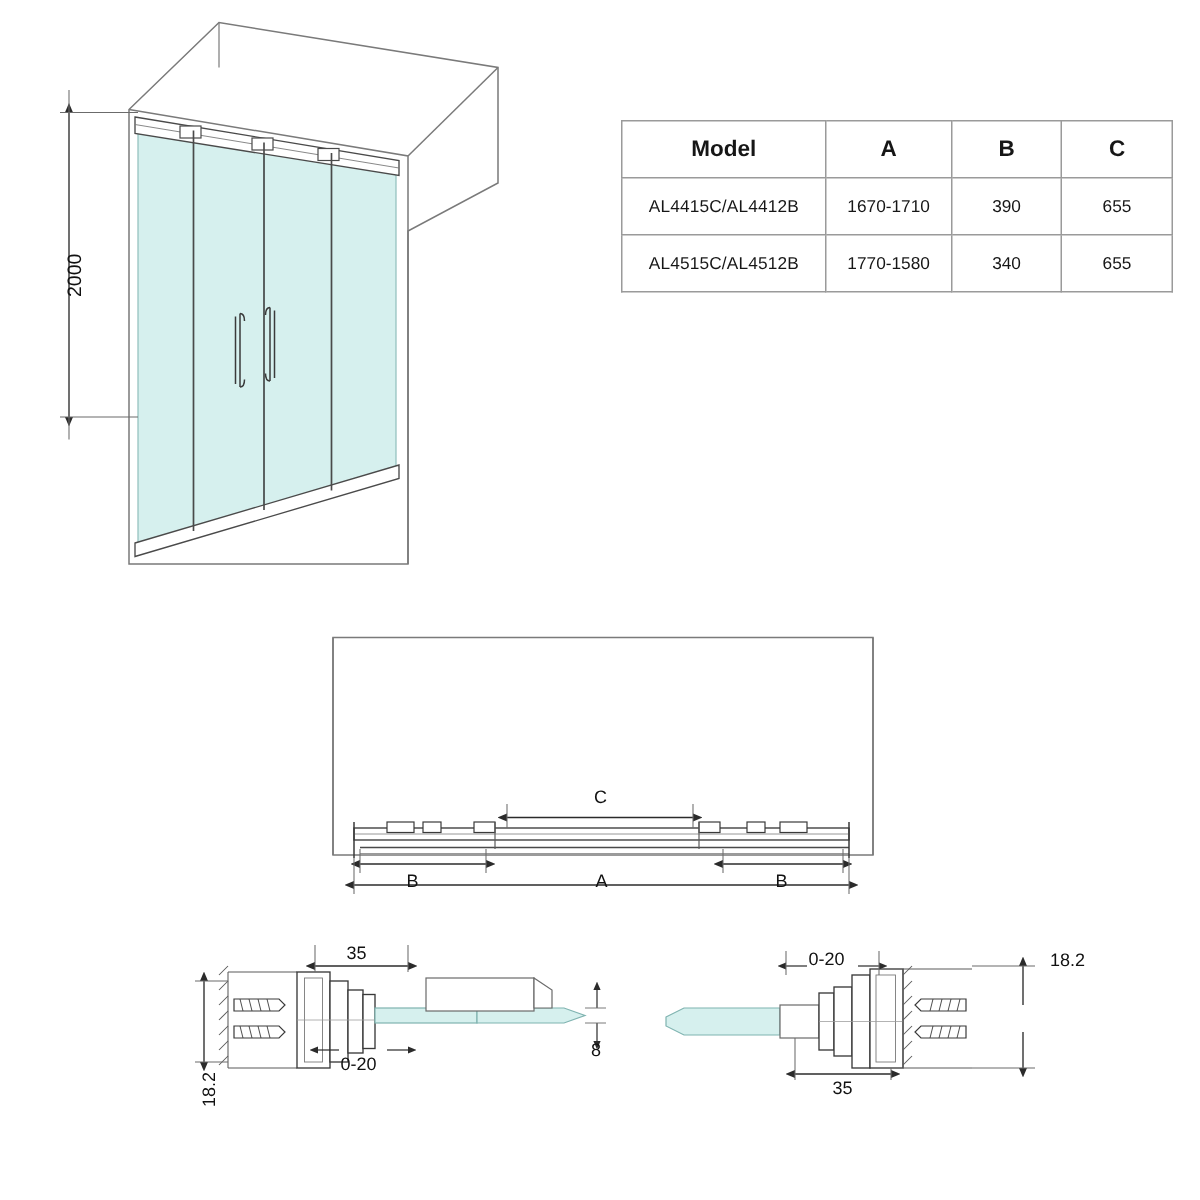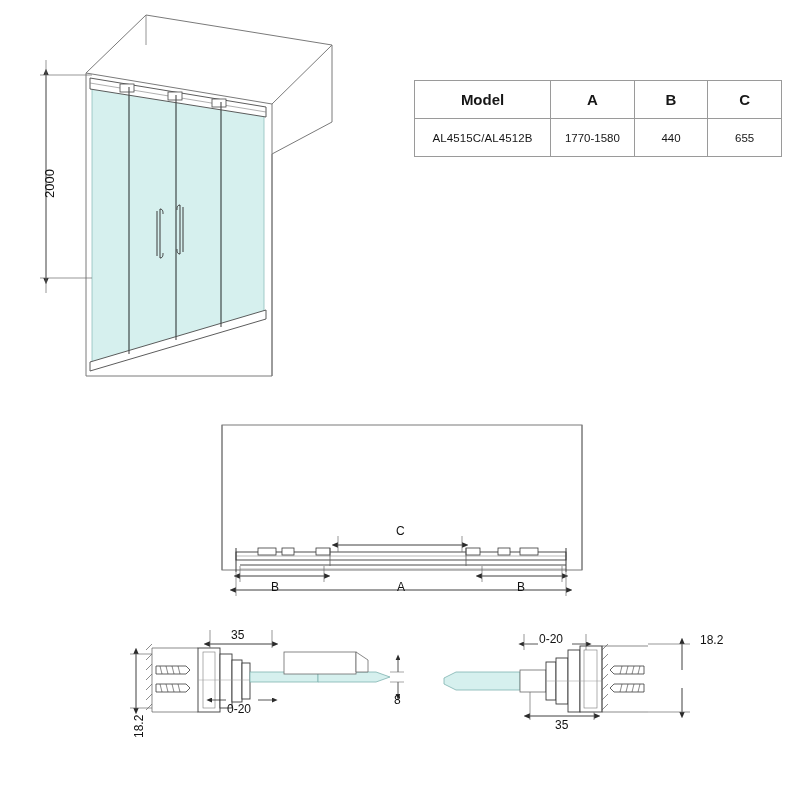--- a/index.html
+++ b/index.html
@@ -317,23 +317,29 @@
     <thead>
       <tr>
         <th class="model-col">Model</th>
         <th class="a-col">A</th>
         <th class="b-col">B</th>
         <th class="c-col">C</th>
       </tr>
     </thead>
     <tbody>
       <tr>
+        <td class="model-cell">AL4415C/AL4412B</td>
+        <td class="num-cell">1670-1710</td>
+        <td class="num-cell">390</td>
+        <td class="num-cell">655</td>
+      </tr>
+      <tr>
         <td class="model-cell">AL4515C/AL4512B</td>
         <td class="num-cell">1770-1580</td>
-        <td class="num-cell">440</td>
+        <td class="num-cell">340</td>
         <td class="num-cell">655</td>
       </tr>
     </tbody>
   </table>
 
   <div class="lbl-rot lbl-bold" style="left:42px; top:198px;">2000</div>
 
   <div class="lbl" style="left:396px; top:524px;">C</div>
   <div class="lbl" style="left:271px; top:580px;">B</div>
   <div class="lbl" style="left:517px; top:580px;">B</div>

